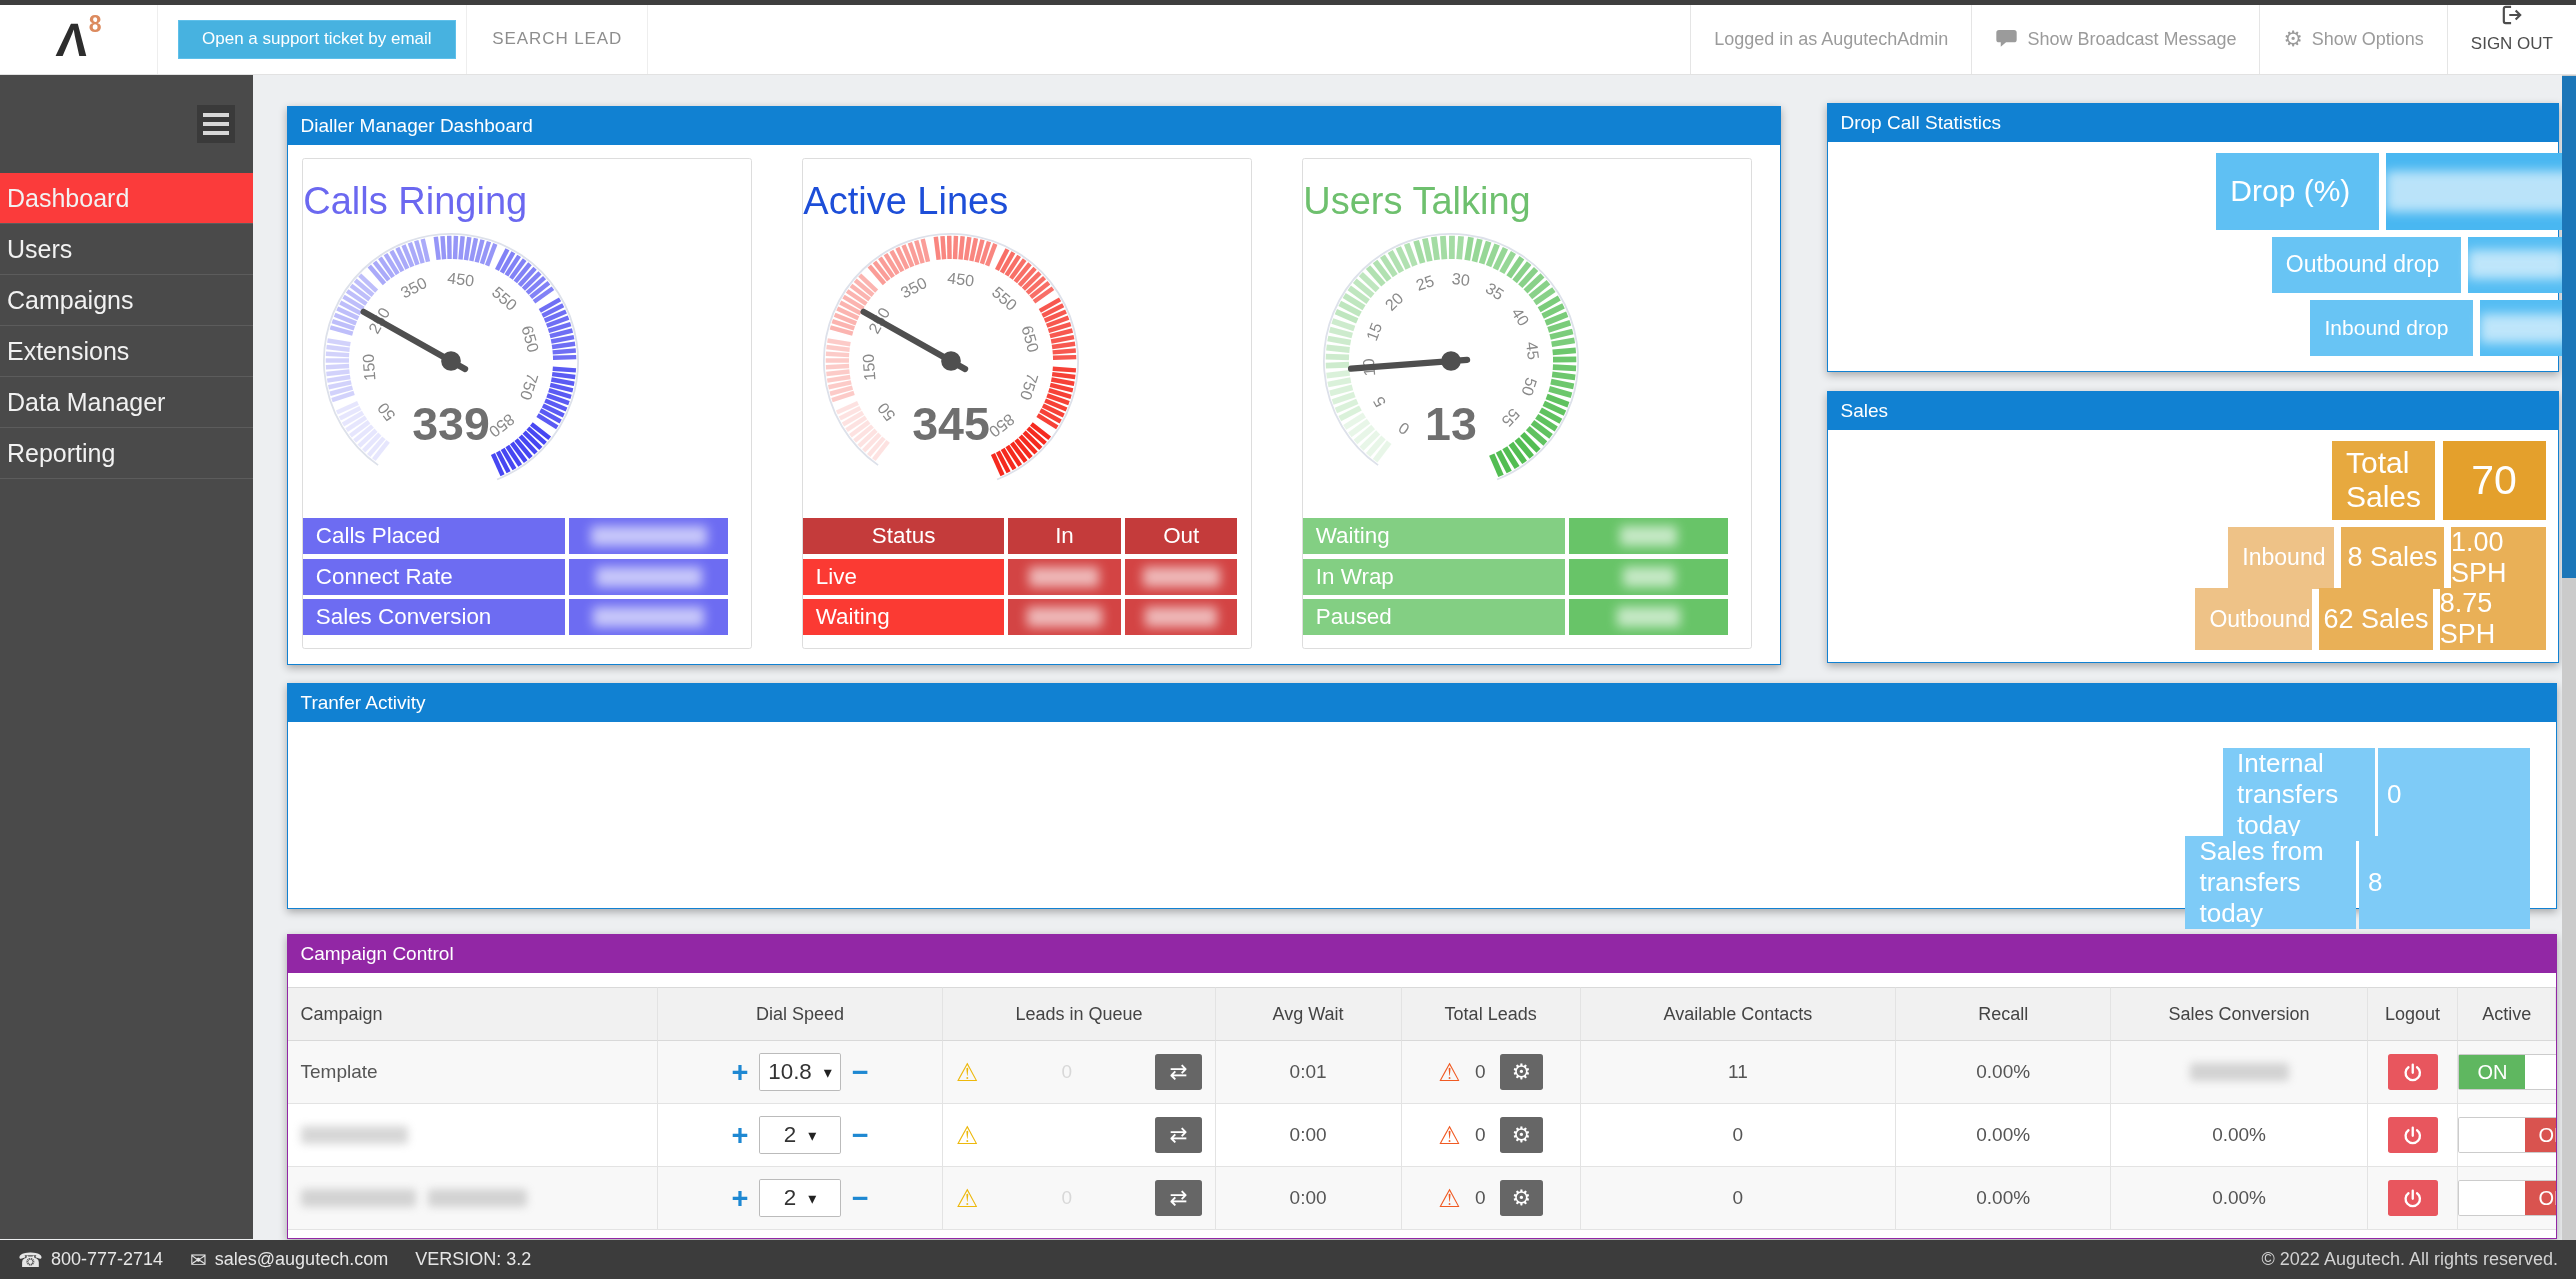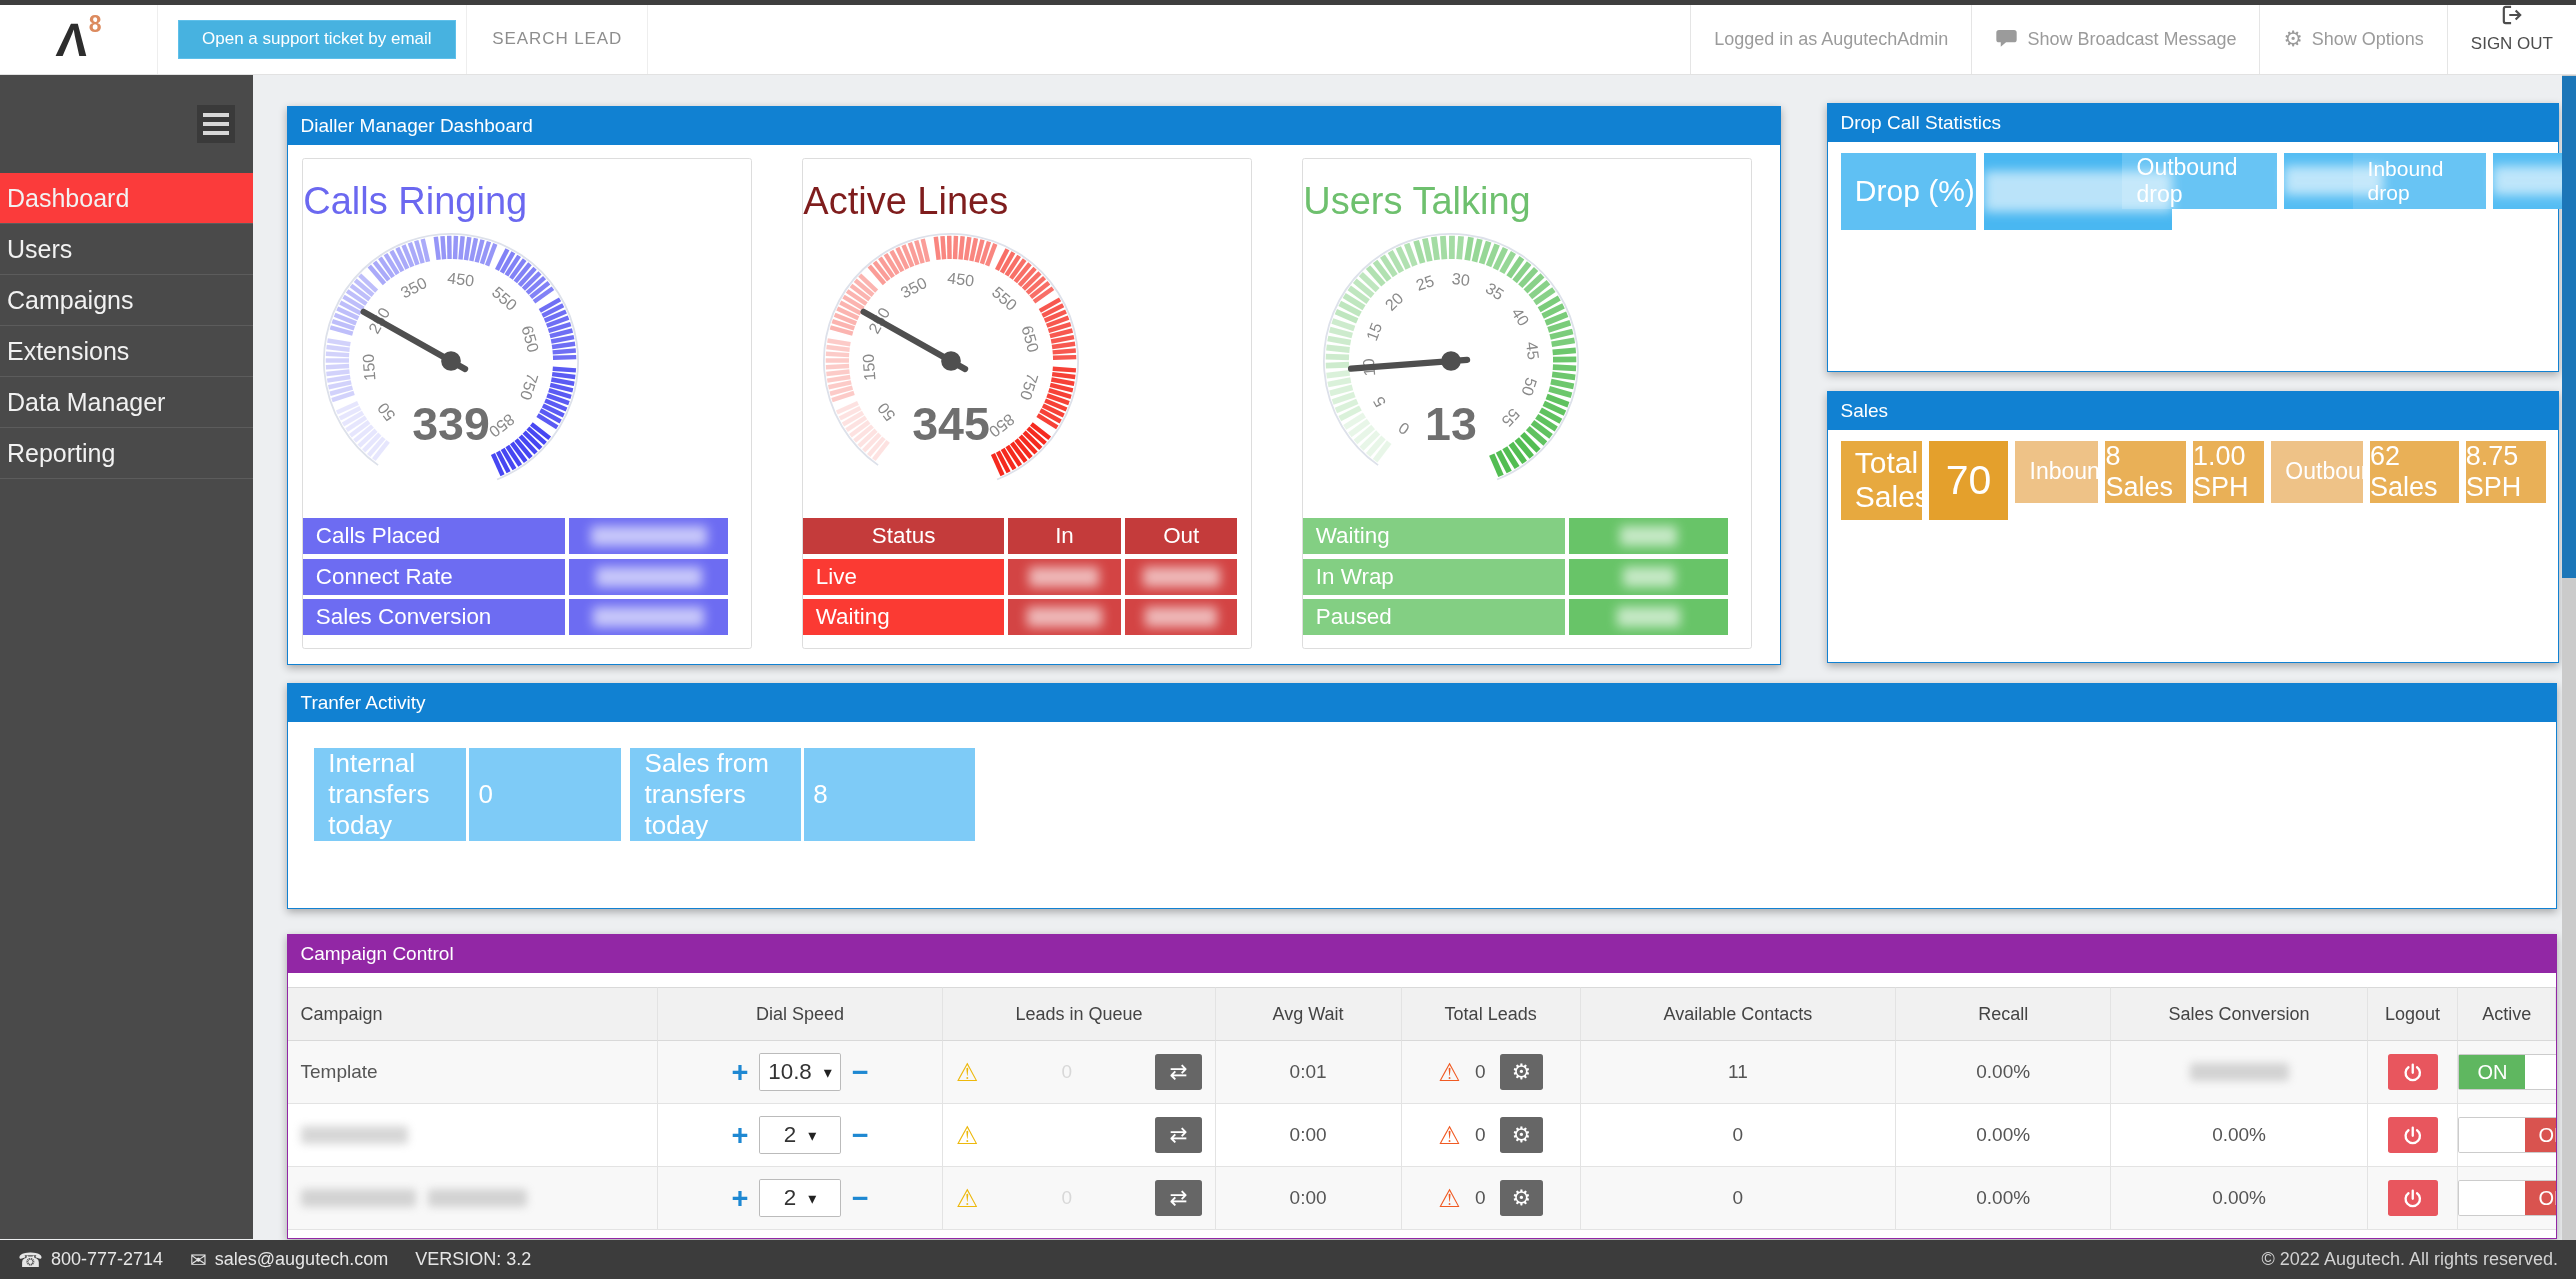--- a/index.html
+++ b/index.html
@@ -55,21 +55,21 @@
   .gauge-svg { margin-top:1.8px; }
   .gstats { width:425px; margin:auto 0 12.5px; display:grid; gap:4.5px; }
   .gcell { height:36px; display:flex; align-items:center; color:#fff; font-size:22.4px; font-weight:300; }
   .gcell.lab { padding-left:12.5px; }
   .gcell.val, .gcell.hd { justify-content:center; }
 
   .rd { display:inline-block; border-radius:2.7px; background:#fff; opacity:.62; filter:blur(5.4px); }
   .rd-gray { display:inline-block; border-radius:2.7px; background:#9a9a9a; opacity:.4; filter:blur(4.5px); }
 
   
-  .stat-body { padding:10.7px 12.5px; display:flex; gap:7.2px; }
+  .stat-body { padding:10.7px 12.5px; display:flex; flex-direction:column; gap:7.2px;align-items:flex-end; }
   .srow { display:grid; gap:7.2px; }
   .scell { display:flex; align-items:center; color:#fff; font-weight:300; }
   .scell.lab { padding-left:14.3px; }
   .scell.center { justify-content:center; }
 
   
   .ctable { margin-top:14.3px; }
   .crow { display:grid; grid-template-columns:16.3% 12.6% 12% 8.2% 7.9% 13.9% 9.5% 11.3% 4% 1fr; }
   .chead .ccell { background:#f1f1f1; border-top:0.9px solid #d9d9d9; border-bottom:0.9px solid #d9d9d9;
                   color:#444; font-size:18px; height:54px; }
@@ -285,21 +285,21 @@
               <span class="rd" style="width:106px;height:20px;"></span>
             </div>
           <div class="gcell lab" style="background:#6d6cf2;">Sales Conversion</div>
           <div class="gcell val" style="background:#6d6cf2;">
               <span class="rd" style="width:111px;height:20px;"></span>
             </div>
         </div>
       </div>
 
       <div class="gauge-card">
-        <div class="gauge-title" style="color:#7f1d1d;">Active Lines</div>
+        <div class="gauge-title" style="color:#1d4ed8;">Active Lines</div>
         <svg class="gauge-svg" width="296" height="264" viewBox="0 0 330 295">
             <path d="M 83.55214603815149 268.31959028903685 A 142 142 0 1 1 216.46620143628581 284.34511743815733" fill="none" stroke="#dde1ea" stroke-width="2"></path>
             <line x1="94.75581114080332" y1="241.78727043135632" x2="78.73520666414443" y2="262.2650689507884" stroke="#f52a1f" stroke-width="5" opacity="0.130"></line>
             <line x1="90.04048193177665" y1="237.88987513659396" x2="72.94445149516432" y2="257.4787940273961" stroke="#f52a1f" stroke-width="5" opacity="0.130"></line>
             <line x1="85.54101040787438" y1="233.74514647976645" x2="67.41878471142468" y2="252.38877637866057" stroke="#f52a1f" stroke-width="5" opacity="0.130"></line>
             <line x1="81.27035350281821" y1="229.36501985688994" x2="62.174118336794294" y2="247.00967350846133" stroke="#f52a1f" stroke-width="5" opacity="0.130"></line>
             <line x1="77.24080924275943" y1="224.7621085293318" x2="57.22555521040631" y2="241.3569753868987" stroke="#f52a1f" stroke-width="5" opacity="0.130"></line>
             <line x1="73.46398133218412" y1="219.94966730194682" x2="52.58734549566471" y2="235.44695984449612" stroke="#f52a1f" stroke-width="5" opacity="0.130"></line>
             <line x1="69.9507457392268" y1="214.94155435378832" x2="48.2728456446645" y2="229.2966456976348" stroke="#f52a1f" stroke-width="5" opacity="0.130"></line>
             <line x1="66.71121937661495" y1="209.75219133130867" x2="44.294479936193795" y2="222.92374374020363" stroke="#f52a1f" stroke-width="5" opacity="0.130"></line>

